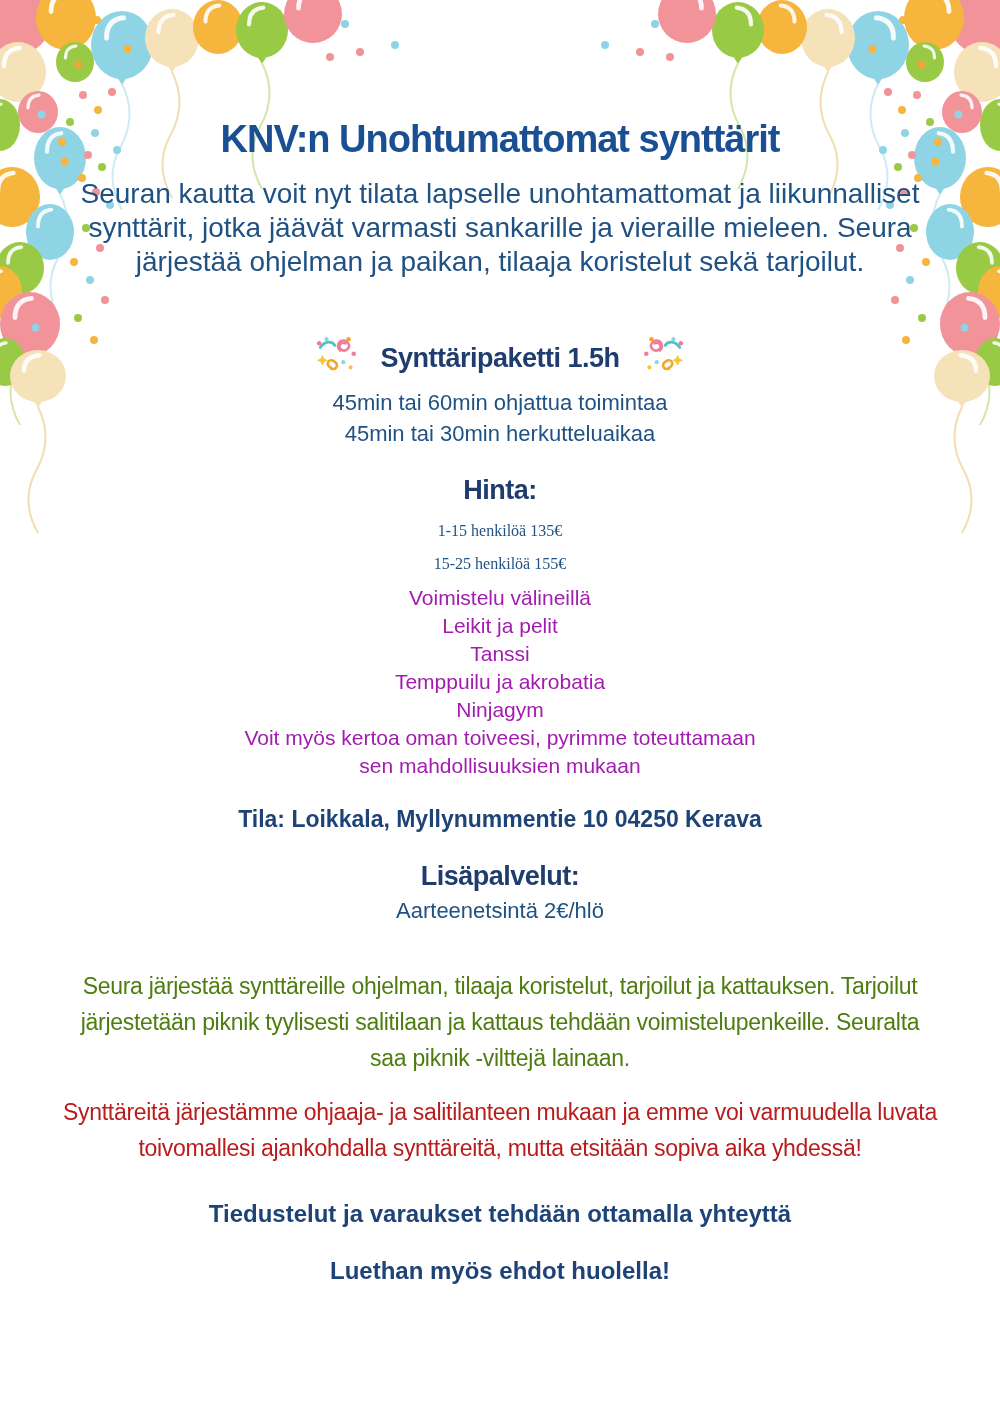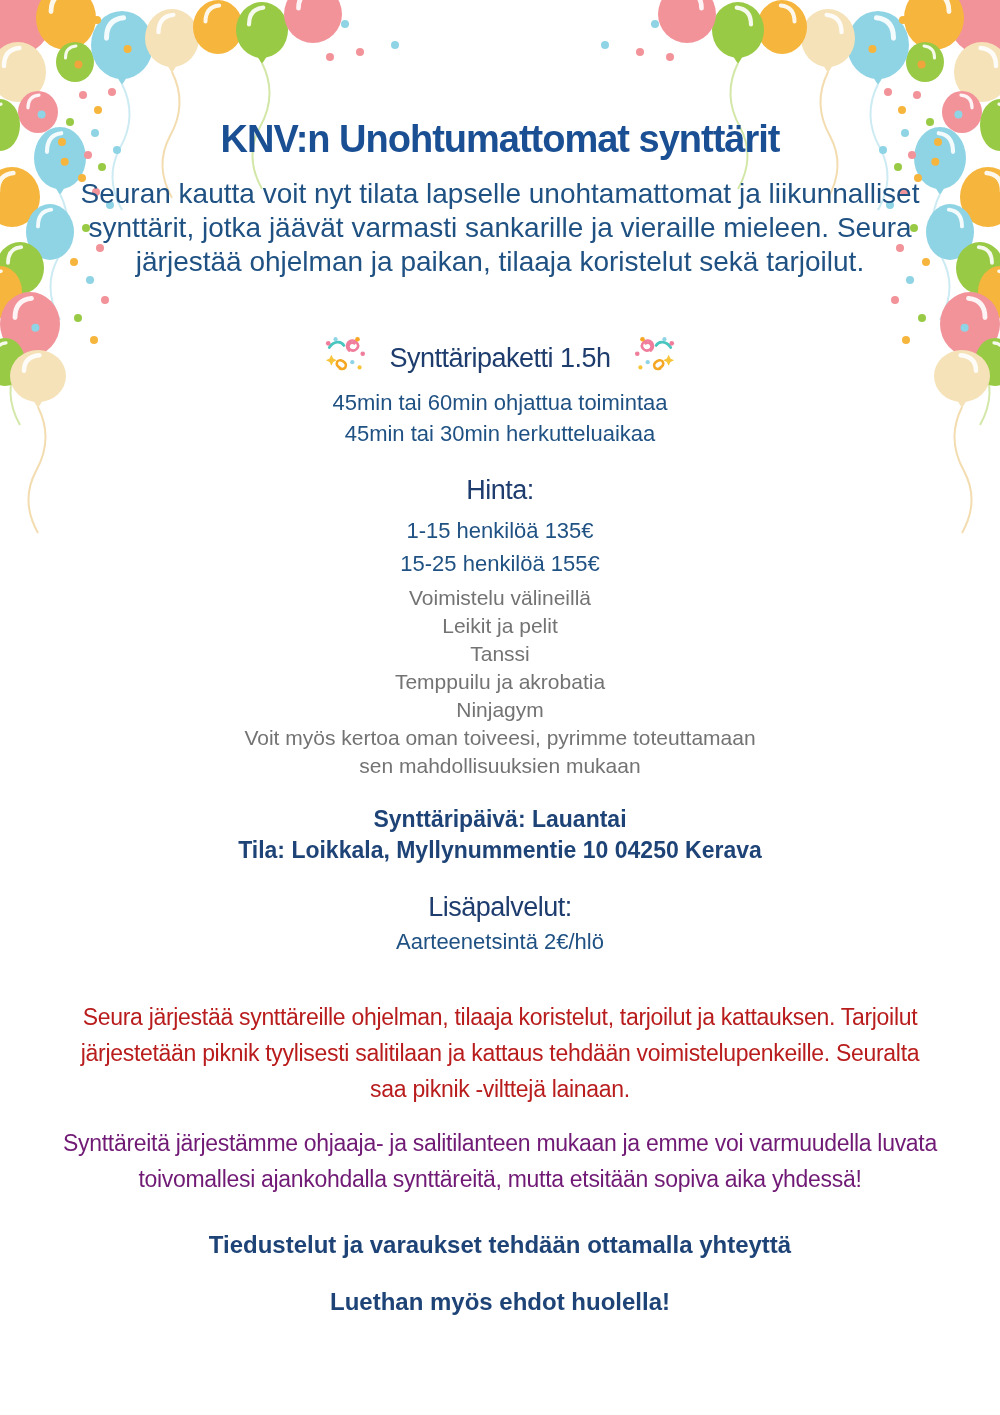--- a/index.html
+++ b/index.html
@@ -23,33 +23,33 @@
     margin-top:118px;
     font-size:38px;font-weight:800;letter-spacing:-1px;
     color:#1B4F93;
   }
   .intro{margin-top:16px;font-size:28px;line-height:34px;color:#1F5183;}
   .package-heading-row{
     margin-top:56px;
     display:flex;align-items:center;justify-content:center;gap:20px;
   }
   .sub-heading{
-    font-size:27px;font-weight:400;letter-spacing:-0.5px;
+    font-size:27px;font-weight:700;letter-spacing:-0.5px;
     color:#1E3D6E;
   }
   .package-lines{margin-top:6px;font-size:22px;line-height:31px;color:#1F5183;}
   .price-heading{margin-top:26px;}
-  .price-lines{margin-top:8px;font-size:22px;line-height:33px;color:#1F5183;}
+  .price-lines{margin-top:8px;font-size:16px;line-height:33px;color:#1F5183;font-family:Liberation Serif, serif;}
   .themes-heading{margin-top:20px;}
-  .theme-list{margin-top:4px;font-size:21px;line-height:28px;color:#737373;}
+  .theme-list{margin-top:4px;font-size:21px;line-height:28px;color:#a21caf;}
   .details{margin-top:24px;font-size:23px;line-height:31px;font-weight:bold;color:#1E4377;}
   .extras-heading{margin-top:26px;}
   .extras-lines{margin-top:4px;font-size:22px;line-height:30px;color:#1F5183;}
-  .info1{margin-top:42px;font-size:23px;line-height:36px;color:#b91c1c;letter-spacing:-0.3px;}
-  .info2{margin-top:18px;font-size:23px;line-height:36px;color:#701a75;letter-spacing:-0.3px;text-align:center;}
+  .info1{margin-top:42px;font-size:23px;line-height:36px;color:#4d7c0f;letter-spacing:-0.3px;}
+  .info2{margin-top:18px;font-size:23px;line-height:36px;color:#b91c1c;letter-spacing:-0.3px;text-align:center;}
   .contact{margin-top:30px;font-size:24px;line-height:35px;font-weight:bold;color:#1E4377;}
   .footer-note{margin-top:26px;font-size:24px;font-weight:bold;color:#1E4377;}
   .confetti{width:46px;height:46px;flex:0 0 auto;}
   .confetti.mirror{transform:scaleX(-1);}
 </style>
 </head>
 <body>
 
 <div class="page">
 
@@ -273,21 +273,20 @@
       <div class="line">Voimistelu välineillä</div>
       <div class="line">Leikit ja pelit</div>
       <div class="line">Tanssi</div>
       <div class="line">Temppuilu ja akrobatia</div>
       <div class="line">Ninjagym</div>
       <div class="line">Voit myös kertoa oman toiveesi, pyrimme toteuttamaan</div>
       <div class="line">sen mahdollisuuksien mukaan</div>
     </div>
 
     <div class="details">
-      <div class="line">Synttäripäivä: Lauantai</div>
       <div class="line">Tila: Loikkala, Myllynummentie 10 04250 Kerava</div>
     </div>
 
     <div class="sub-heading extras-heading line">Lisäpalvelut:</div>
     <div class="extras-lines">
       <div class="line">Aarteenetsintä 2€/hlö</div>
     </div>
 
     <div class="info1">
       <div class="line">Seura järjestää synttäreille ohjelman, tilaaja koristelut, tarjoilut ja kattauksen. Tarjoilut</div>

